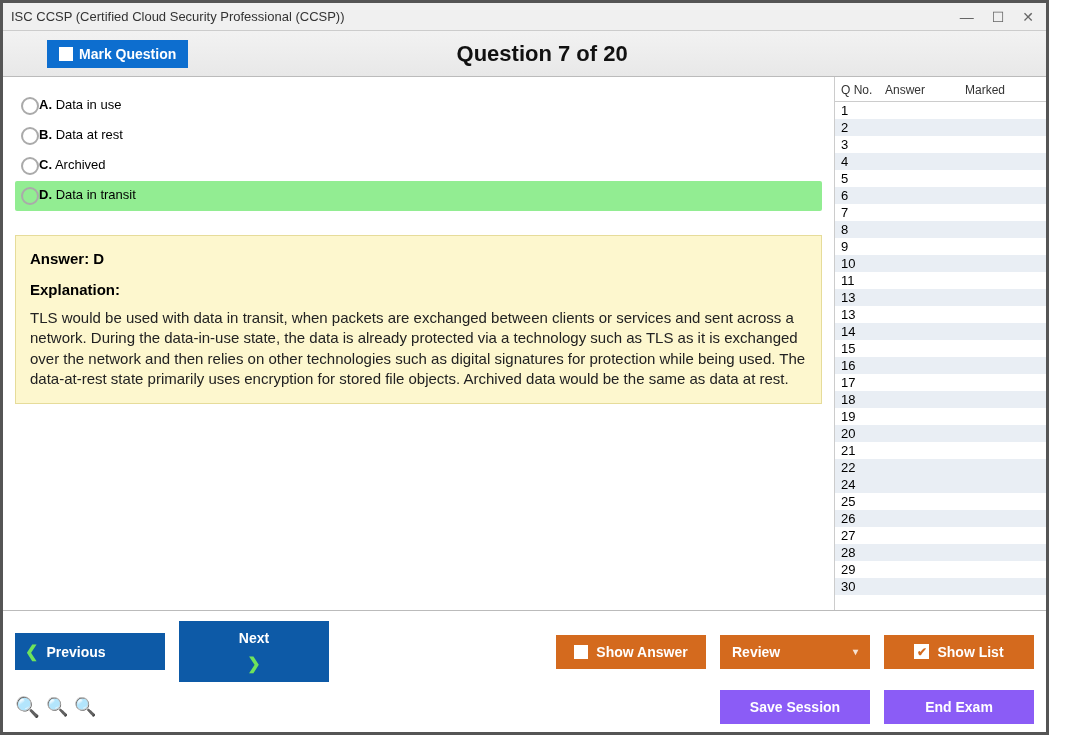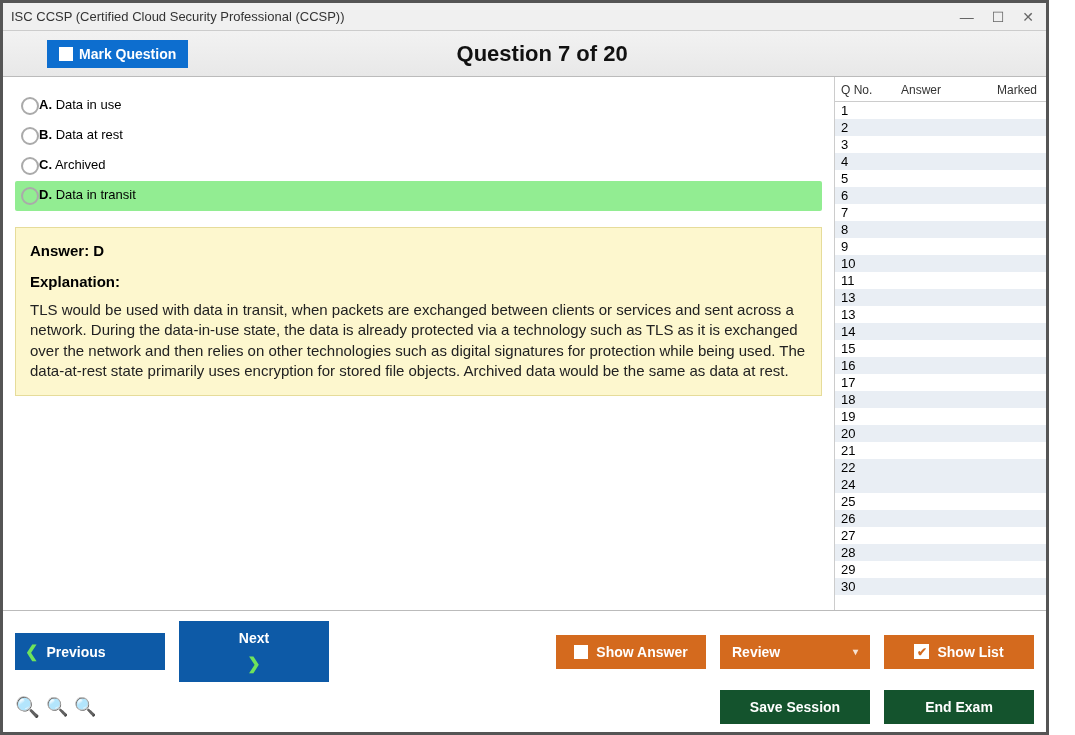--- a/index.html
+++ b/index.html
@@ -36,34 +36,33 @@
   display: flex; align-items: flex-start; gap: 0;
   padding: 6px 6px; font-size: 13px; border-radius: 2px;
 }
 .option.correct { background: #92ed92; }
 .radio {
   width: 18px; height: 18px; border: 2px solid #aaa; border-radius: 50%;
   display: inline-block; flex-shrink: 0;
 }
 .opt-letter { font-weight: bold; }
 .explain {
-  margin-top: 16px; background: #fdf7ce; border: 1px solid #e6dc9a;
+  margin-top: 24px; background: #fdf7ce; border: 1px solid #e6dc9a;
   padding: 14px 14px;
 }
 .explain .ans-line { font-weight: bold; font-size: 15px; margin-bottom: 14px;}
 .explain .exp-label { font-weight: bold; font-size: 15px; margin-bottom: 10px;}
 .explain .exp-text { font-size: 15px; line-height: 1.35; color: #222;}
 .side {
   width: 212px; border-left: 1px solid #ccc; display: flex; flex-direction: column;
   position: relative;
 }
 .side-head {
   display: flex; font-size: 12px; color: #333; padding: 6px 6px 4px 6px;
   border-bottom: 1px solid #ccc;
-  gap: 16px;
 }
 .side-head .c1 { width: 44px; }
 .side-head .c2 { width: 80px; }
 .side-head .c3 { flex:1; }
 .qlist { flex:1; overflow-y: scroll; font-size: 13px;}
 .qrow { display:flex; padding: 1px 6px; }
 .qrow.even { background: #e9eef4; }
 .qrow .c1 { width: 44px; }
 .footer {
   border-top: 1px solid #bbb; padding: 10px 12px 8px 12px;
@@ -72,21 +71,21 @@
 .btn-row1 .spacer { flex:1; }
 .btn {
   font-weight: bold; font-size: 14px; color:#fff; padding: 9px 16px;
   border:none; cursor:pointer; display:inline-flex; align-items:center; gap:8px;
   min-width: 150px; justify-content:center;
 }
 .btn.blue { background:#0d5aa7; }
 .btn.prev { justify-content:flex-start; padding-left:10px; }
 .btn.next { justify-content:center;flex-direction:column; }
 .btn.orange { background:#d46a1e; }
-.btn.dark { background:#14532d; }
+.btn.dark { background:#8b5cf6; }
 .arrow-l { color:#6fe35b; font-weight:bold; font-size:16px;}
 .arrow-r { color:#6fe35b; font-weight:bold; font-size:16px;}
 .cb-white { width:14px; height:14px; background:#fff; display:inline-block;}
 .cb-check {
   width:15px; height:15px; background:#fff; display:inline-flex;
   align-items:center; justify-content:center; color:#d46a1e; font-size:12px; font-weight:bold;
 }
 .review-flex { width:150px; justify-content:space-between; padding: 9px 12px;}
 .review-caret { font-size:10px; opacity:.8;}
 .btn-row2 { display:flex; align-items:center; gap:14px;}

